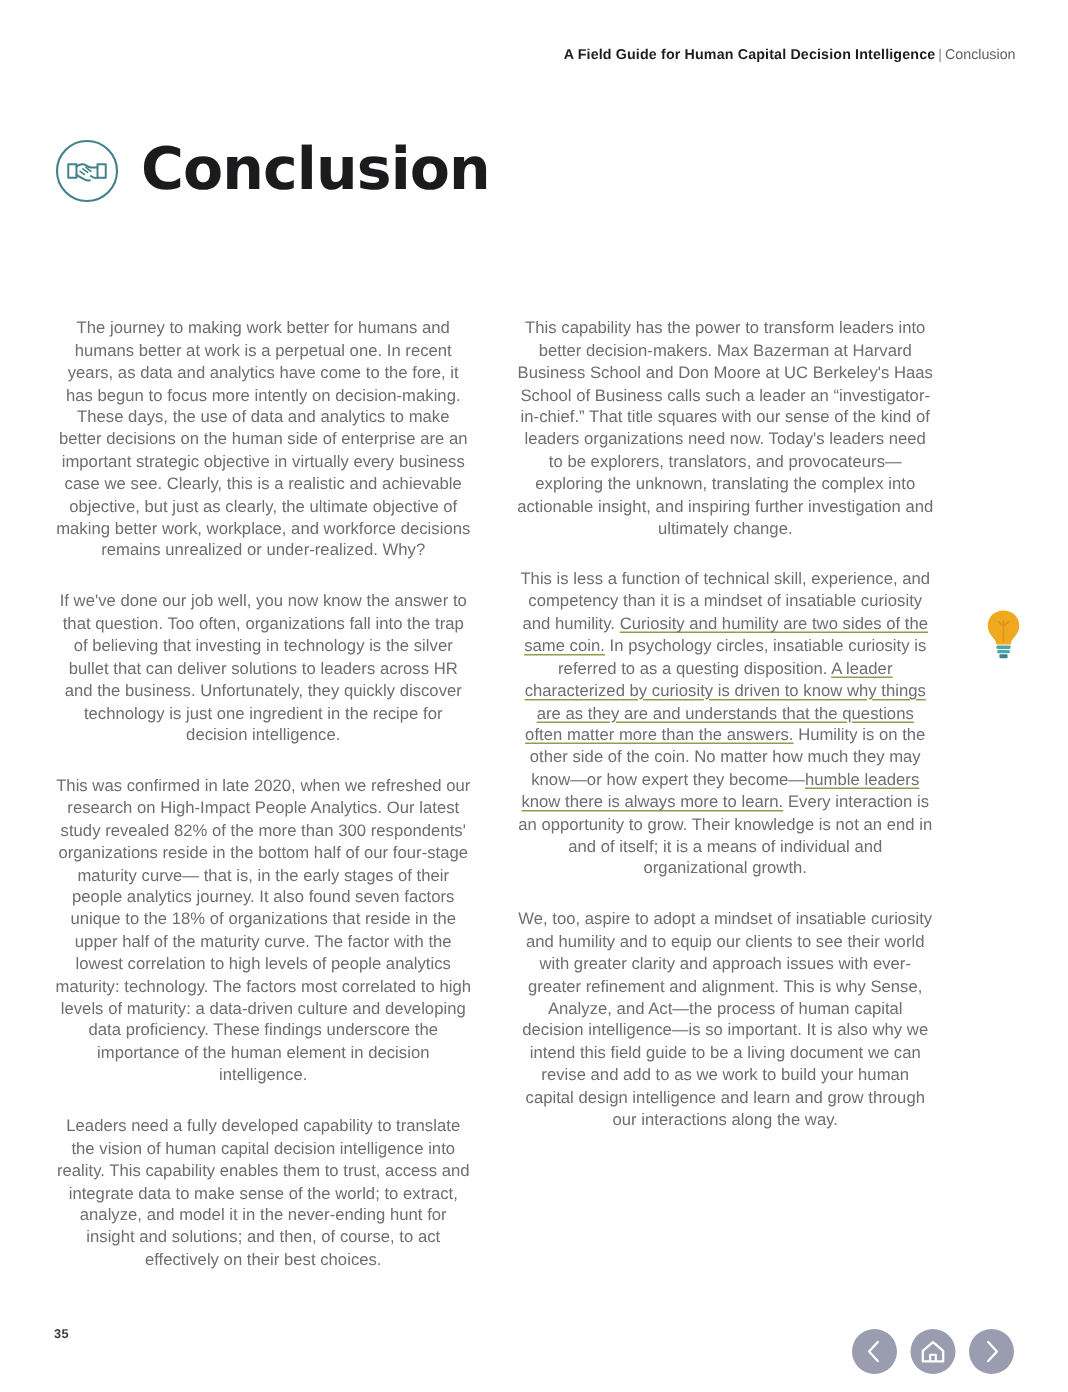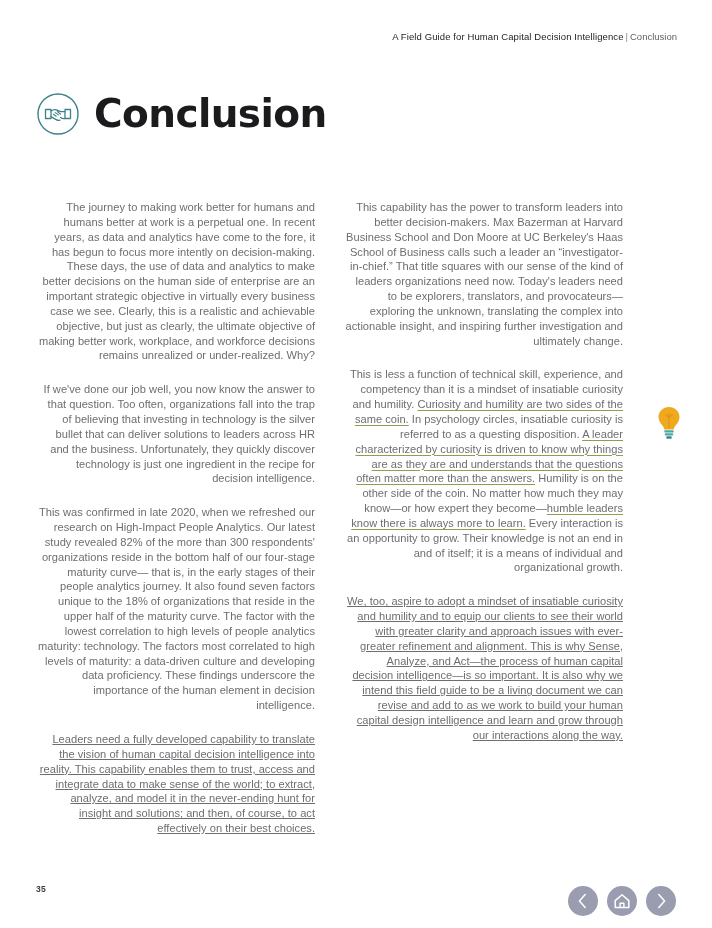--- a/index.html
+++ b/index.html
@@ -25,21 +25,21 @@
   .running-header {
     position: absolute;
     top: 31px;
     right: 35px;
     font-size: 9.5px;
     line-height: 12px;
     white-space: nowrap;
     color: #59595b;
   }
   .running-header .rh-title {
-    font-weight: normal;
+    font-weight: bold;
     color: #1d1d1f;
     letter-spacing: 0.1px;
   }
   .running-header .rh-sep {
     color: #8a8a8d;
     padding: 0 2px;
   }
   .running-header .rh-section {
     color: #616163;
   }
@@ -76,30 +76,29 @@
     top: 196px;
     width: 588px;
     display: flex;
     gap: 29px;
   }
   .col {
     width: 279px;
     flex: 0 0 279px;
   }
   .col p {
-    margin: 4px 0 19px 0;
+    margin: 16px 0 19px 0;
     font-size: 11.1px;
     line-height: 14.85px;
     color: #6e6e72;
-    text-align: right;
+    text-align: center;
     letter-spacing: 0.02px;
   }
   .col p:last-child {
     margin-bottom: 0;
-    text-decoration: underline;
   }
   .hl {
     text-decoration: underline;
     text-decoration-color: #8aa04a;
     text-underline-offset: 2px;
     text-decoration-thickness: 1px;
     color: #6e6e72;
   }
 
   

